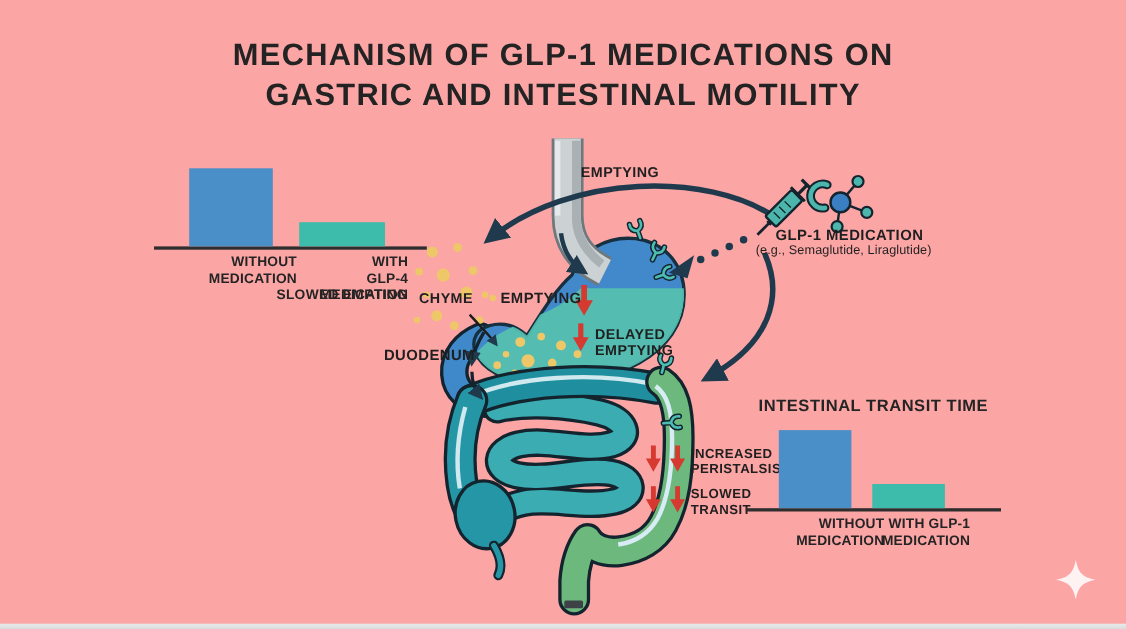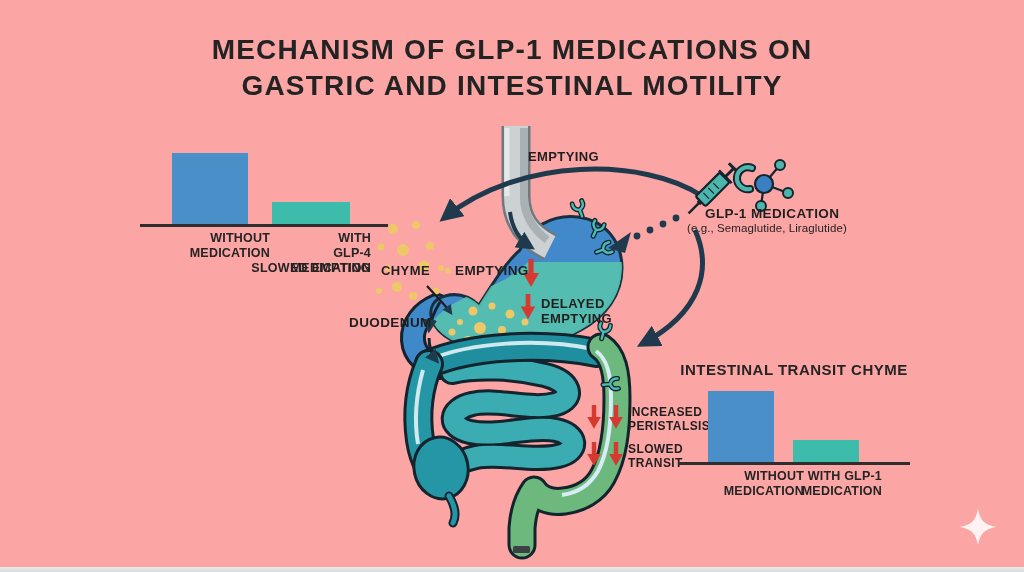--- a/index.html
+++ b/index.html
@@ -209,21 +209,21 @@
     <div class="cats">
       <div class="cat" style="left:10px;width:120px;">WITHOUT
 MEDICATION</div>
       <div class="cat" style="left:111px;width:120px;">WITH
 GLP-4 MEDICATION</div>
       <div class="note" style="left:111px;width:120px;top:30px;">SLOWED EMPTING</div>
     </div>
   </div>
 
   <div class="chart" style="left:678px;top:361px;width:232px;">
-    <div class="chart-title">INTESTINAL TRANSIT CHYME</div>
+    <div class="chart-title">INTESTINAL TRANSIT TIME</div>
     <div class="plot" style="height:76px;margin-top:8px;">
       <div class="bar" style="left: 30px; width: 66px; height: 71px; background: rgb(74, 143, 199);"></div>
       <div class="bar" style="left: 115px; width: 66px; height: 22px; background: rgb(61, 188, 171);"></div>
     </div>
     <div class="cats">
       <div class="cat" style="left:0px;width:126px;">WITHOUT
 MEDICATION</div>
       <div class="cat" style="left:92px;width:112px;">WITH GLP-1
 MEDICATION</div>
     </div>

